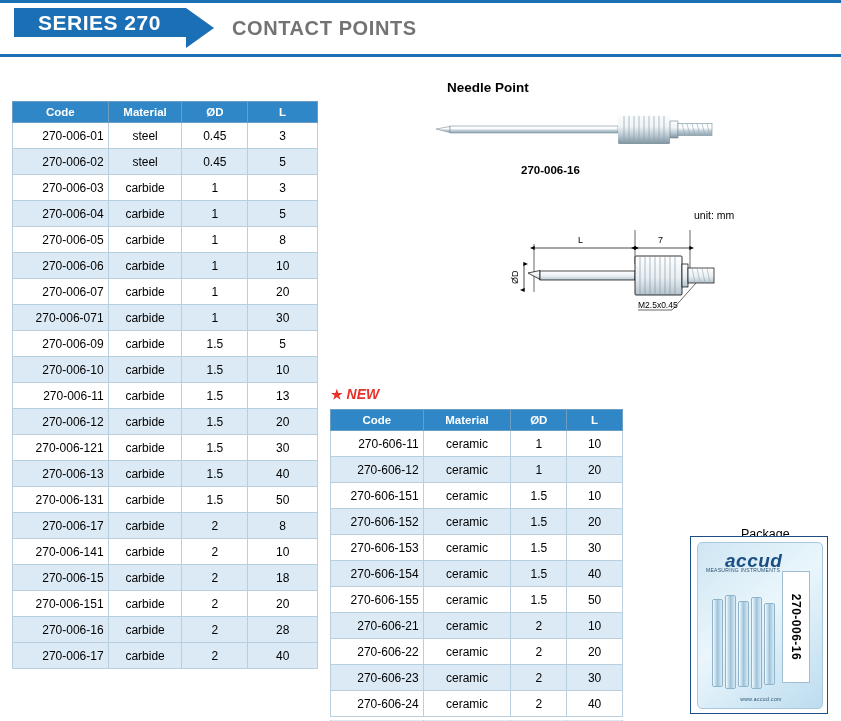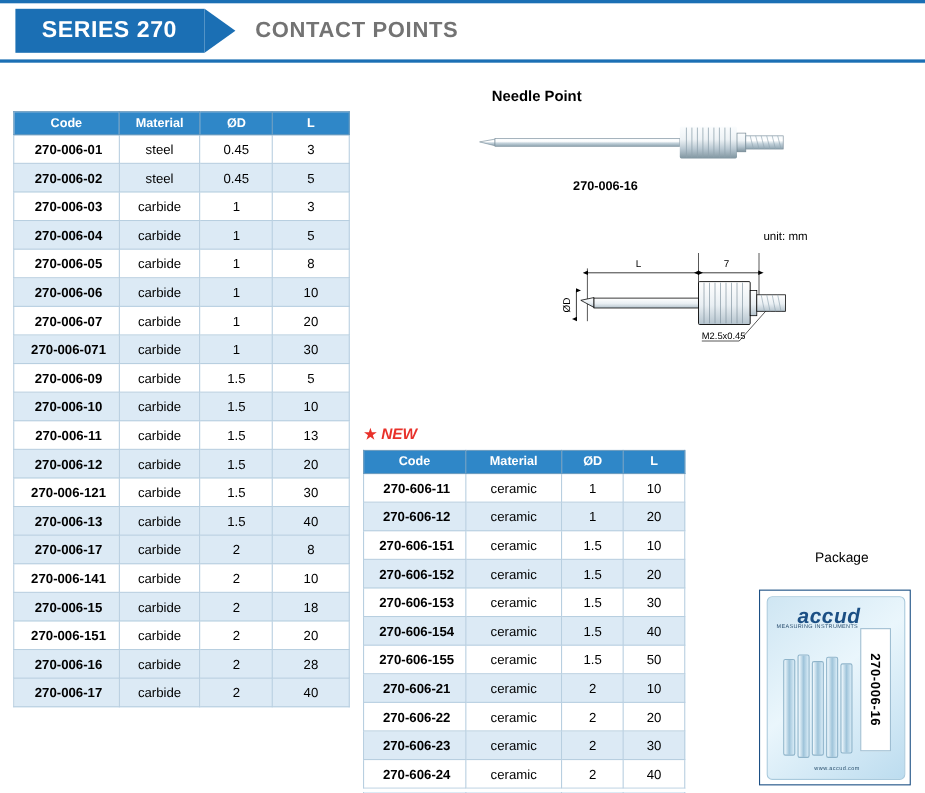--- a/index.html
+++ b/index.html
@@ -34,21 +34,21 @@
     position: absolute;
     left: 0; top: 54px;
     width: 841px;
     height: 3px;
     background: #1b6fb4;
   }
   .series-tag {
     position: absolute;
     left: 14px; top: 8px;
     width: 172px;
-    height: 40px;
+    height: 29px;
     background: #1b6fb4;
     color: #fff;
     font-weight: bold;
     font-size: 21px;
     letter-spacing: 0.5px;
     display: flex;
     align-items: center;
     padding-left: 24px;
     box-sizing: border-box;
   }
@@ -91,22 +91,22 @@
     height: 25px;
     border: 1px solid #b8cfe0;
     text-align: center;
     padding: 0 4px;
     background: #ffffff;
   }
   table.spec tr.alt td {
     background: #dceaf5;
   }
   table.spec td.code {
-    text-align: center;
-    font-weight: bold;
+    text-align: right;
+    font-weight: normal;
     padding-left: 8px;
   }
 
   #main-table {
     position: absolute;
     left: 12px;
     top: 101px;
     width: 306px;
   }
   #main-table col.c-code { width: 96px; }
@@ -170,21 +170,21 @@
   .dim-art {
     position: absolute;
     left: 500px;
     top: 222px;
   }
 
   
   .package-title {
     position: absolute;
     left: 741px;
-    top: 500px;
+    top: 527px;
     font-size: 12.5px;
   }
   .package-box {
     position: absolute;
     left: 690px;
     top: 536px;
     width: 138px;
     height: 178px;
     border: 1px solid #1b4f84;
     background: #ffffff;
@@ -372,20 +372,26 @@
         <td class="code">270-006-121</td>
         <td>carbide</td>
         <td>1.5</td>
         <td>30</td>
       </tr>
       <tr class="alt">
         <td class="code">270-006-13</td>
         <td>carbide</td>
         <td>1.5</td>
         <td>40</td>
+      </tr>
+      <tr>
+        <td class="code">270-006-131</td>
+        <td>carbide</td>
+        <td>1.5</td>
+        <td>50</td>
       </tr>
       <tr class="alt">
         <td class="code">270-006-17</td>
         <td>carbide</td>
         <td>2</td>
         <td>8</td>
       </tr>
       <tr>
         <td class="code">270-006-141</td>
         <td>carbide</td>

